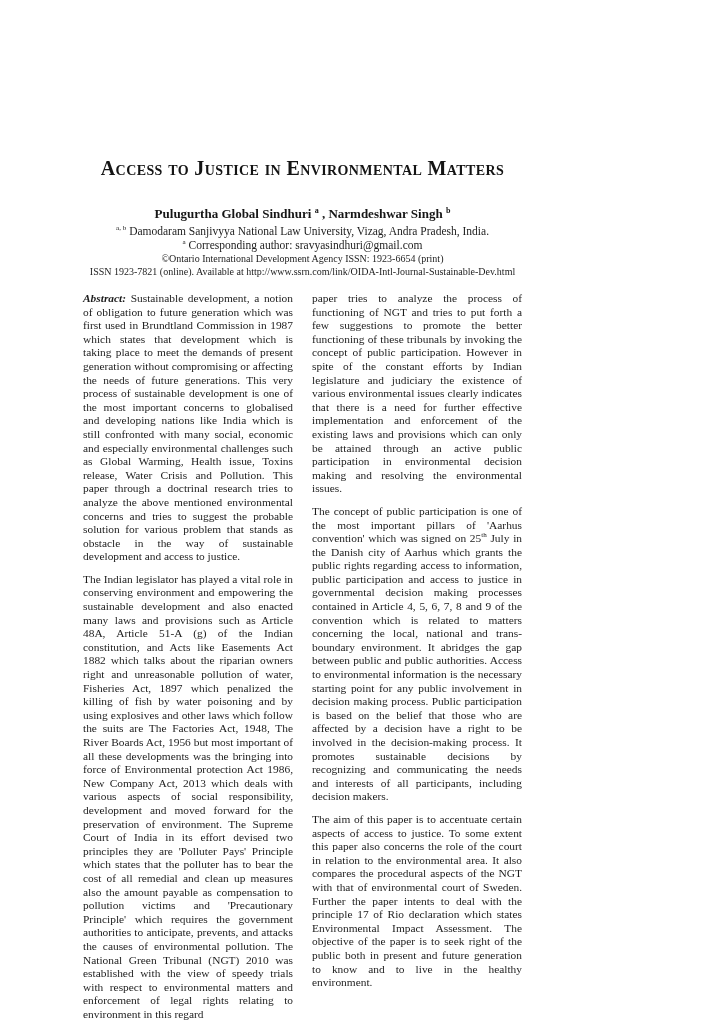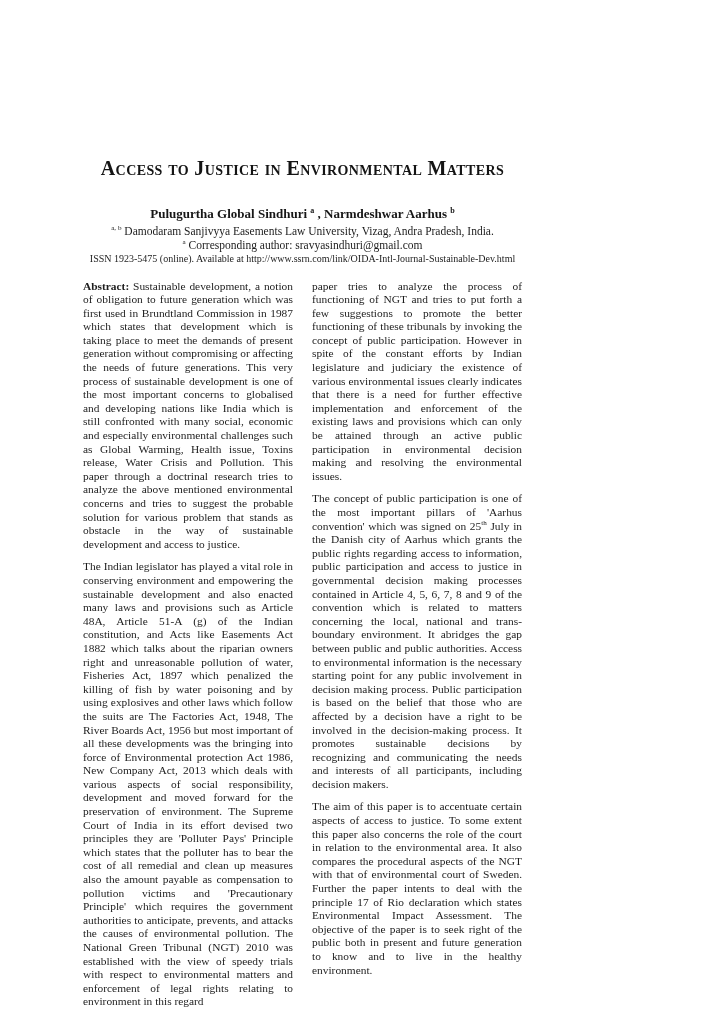--- a/index.html
+++ b/index.html
@@ -55,37 +55,39 @@
     display: flex;
     gap: 19px;
     text-align: justify;
     font-size: 11.4px;
     line-height: 13.6px;
   }
   .col { width: 270px; }
   .col p { margin: 0 0 9px 0; }
   .lead-label {
     font-weight: bold;
+    font-style: italic;
   }
 </style>
 </head>
 <body>
 
 <div class="page">
 
   <h1 class="title">Access to Justice in Environmental Matters</h1>
 
-  <div class="authors-line"><span>Pulugurtha Global Sindhuri </span><sup>a</sup><span> , </span><span>Narmdeshwar Aarhus </span><sup>b</sup></div>
+  <div class="authors-line"><span>Pulugurtha Global Sindhuri </span><sup>a</sup><span> , </span><span>Narmdeshwar Singh </span><sup>b</sup></div>
 
-  <div class="affiliation-line"><sup>a, b</sup><span> Damodaram Sanjivyya Easements Law University, Vizag, Andra Pradesh, India.</span></div>
+  <div class="affiliation-line"><sup>a, b</sup><span> Damodaram Sanjivyya National Law University, Vizag, Andra Pradesh, India.</span></div>
 
   <div class="corresponding-line"><sup>a</sup><span> Corresponding author: sravyasindhuri@gmail.com</span></div>
 
   <div class="publisher-block">
-    <div>ISSN 1923-5475 (online). Available at http://www.ssrn.com/link/OIDA-Intl-Journal-Sustainable-Dev.html</div>
+    <div>©Ontario International Development Agency ISSN: 1923-6654 (print)</div>
+    <div>ISSN 1923-7821 (online). Available at http://www.ssrn.com/link/OIDA-Intl-Journal-Sustainable-Dev.html</div>
   </div>
 
   <div class="columns">
 
     <div class="col">
       <p><span class="lead-label">Abstract:</span><span> Sustainable development, a notion of obligation to future generation which was first used in Brundtland Commission in 1987 which states that development which is taking place to meet the demands of present generation without compromising or affecting the needs of future generations. This very process of sustainable development is one of the most important concerns to globalised and developing nations like India which is still confronted with many social, economic and especially environmental challenges such as Global Warming, Health issue, Toxins release, Water Crisis and Pollution. This paper through a doctrinal research tries to analyze the above mentioned environmental concerns and tries to suggest the probable solution for various problem that stands as obstacle in the way of sustainable development and access to justice.</span></p>
       <p>The Indian legislator has played a vital role in conserving environment and empowering the sustainable development and also enacted many laws and provisions such as Article 48A, Article 51-A (g) of the Indian constitution, and Acts like Easements Act 1882 which talks about the riparian owners right and unreasonable pollution of water, Fisheries Act, 1897 which penalized the killing of fish by water poisoning and by using explosives and other laws which follow the suits are The Factories Act, 1948, The River Boards Act, 1956 but most important of all these developments was the bringing into force of Environmental protection Act 1986, New Company Act, 2013 which deals with various aspects of social responsibility, development and moved forward for the preservation of environment. The Supreme Court of India in its effort devised two principles they are 'Polluter Pays' Principle which states that the polluter has to bear the cost of all remedial and clean up measures also the amount payable as compensation to pollution victims and 'Precautionary Principle' which requires the government authorities to anticipate, prevents, and attacks the causes of environmental pollution. The National Green Tribunal (NGT) 2010 was established with the view of speedy trials with respect to environmental matters and enforcement of legal rights relating to environment in this regard</p>
     </div>
 
     <div class="col">

